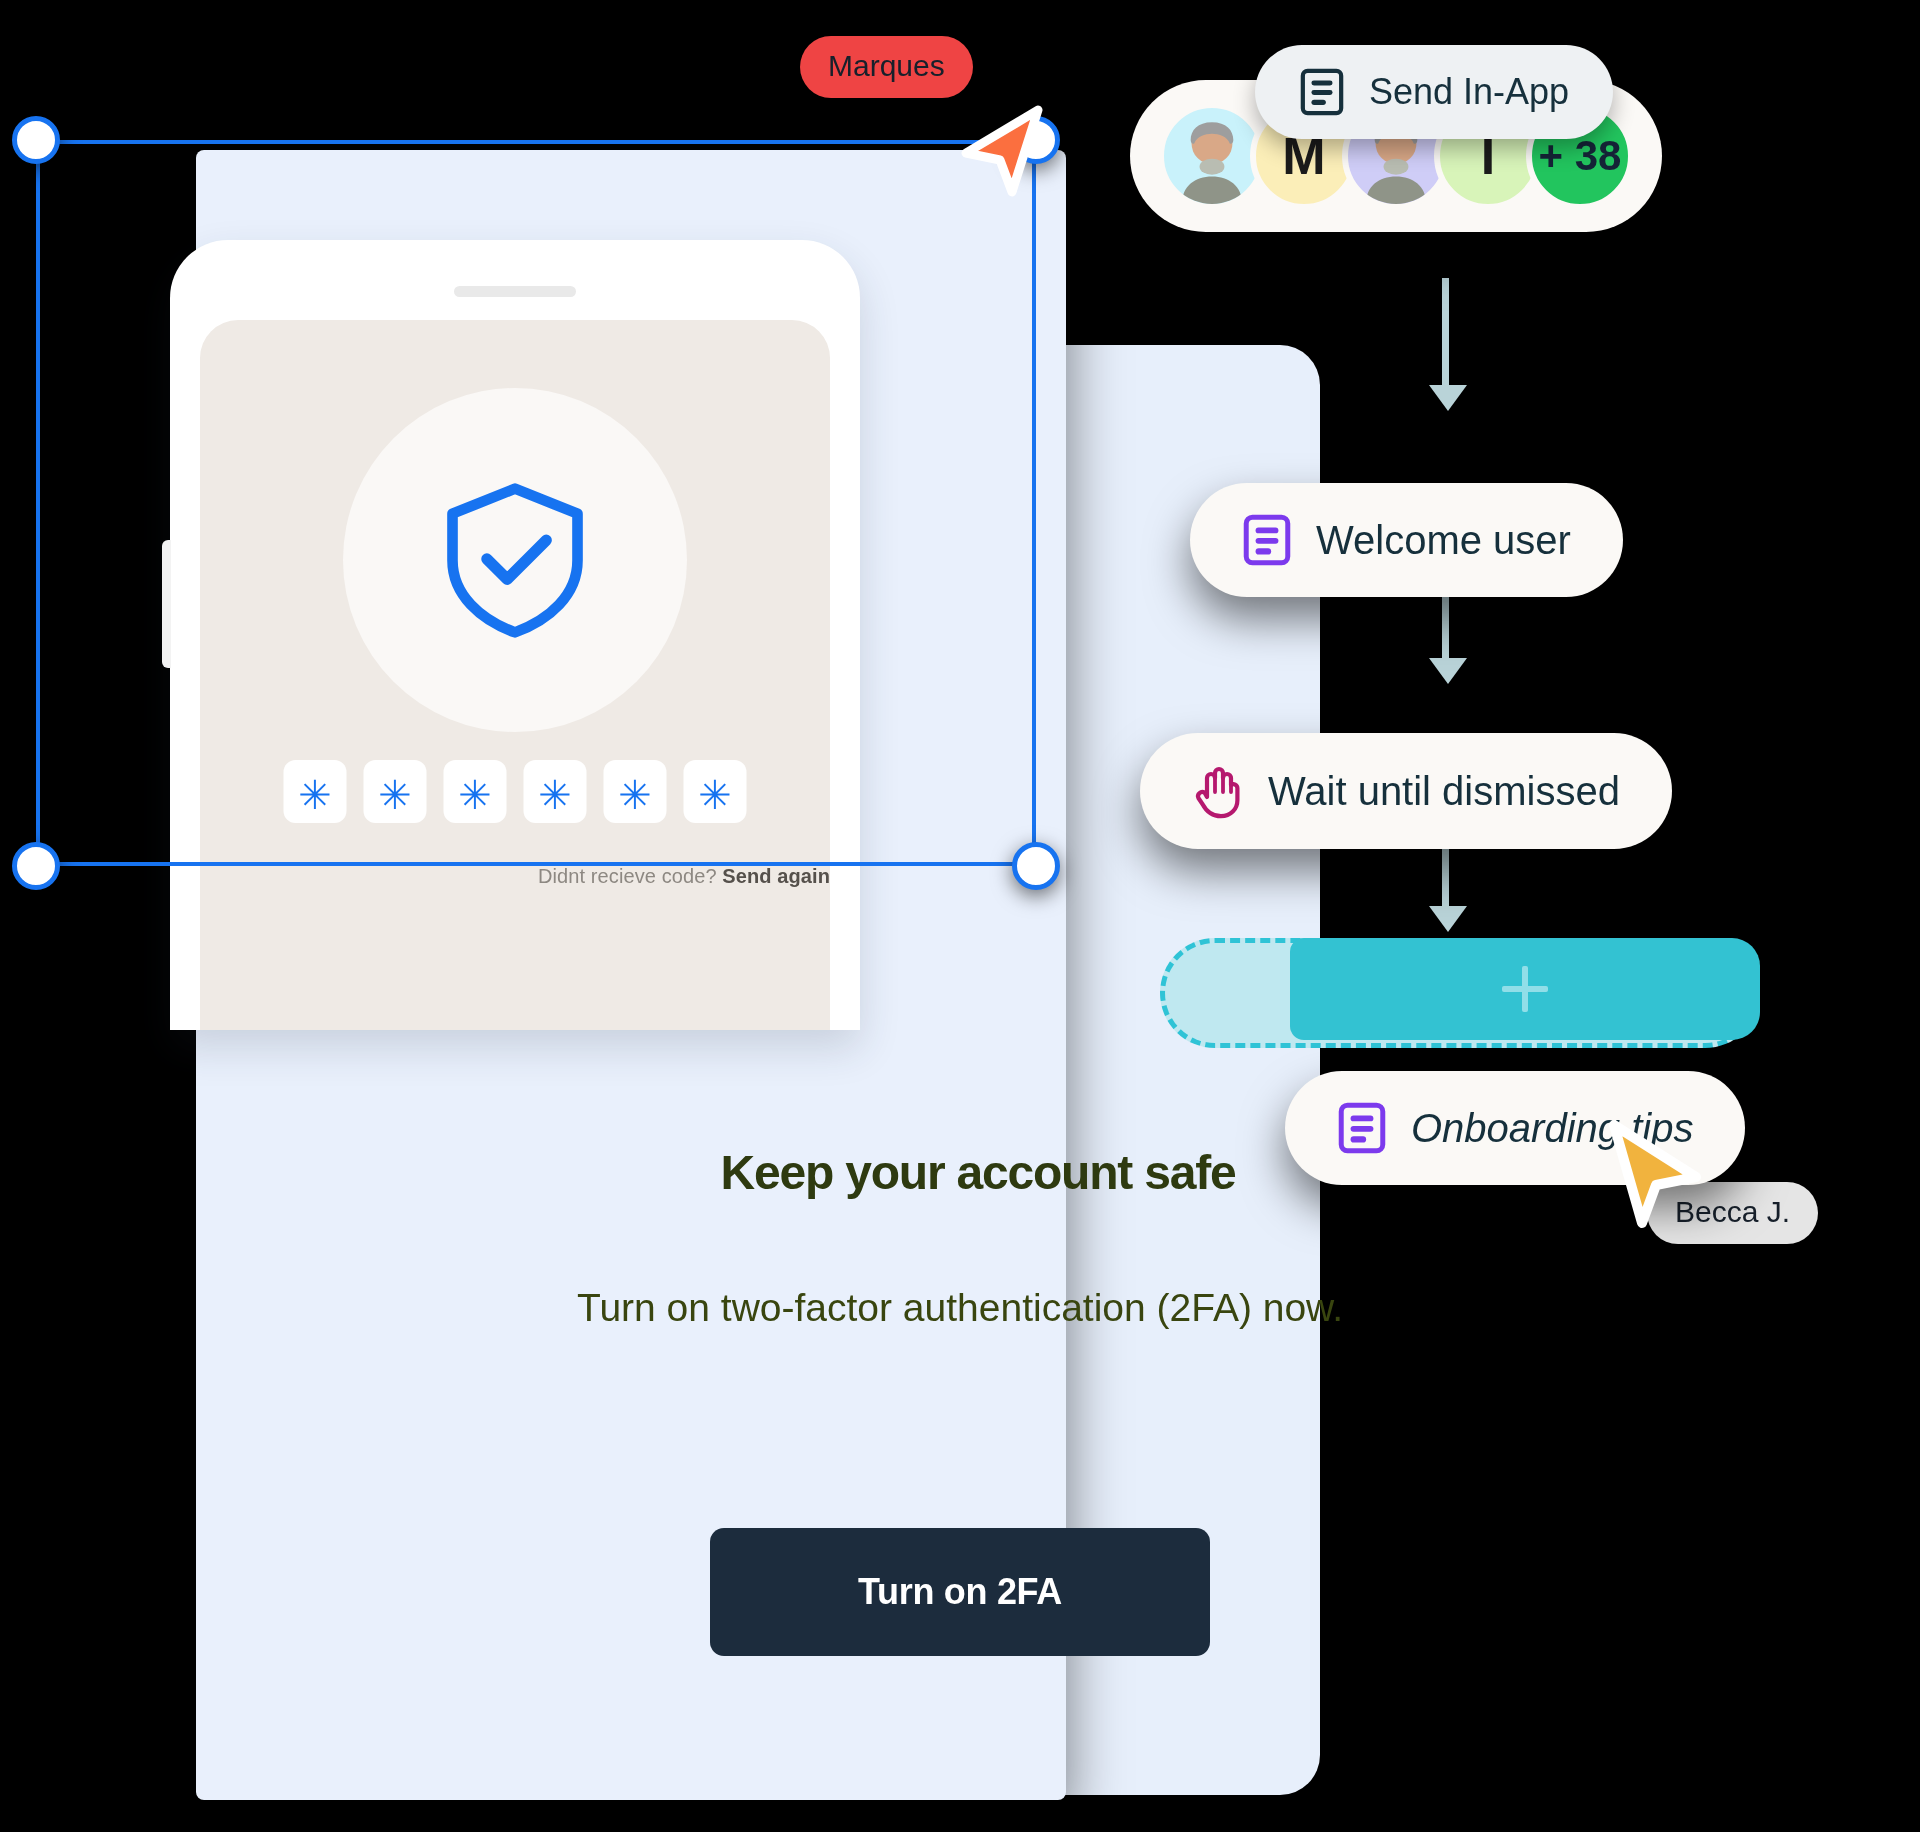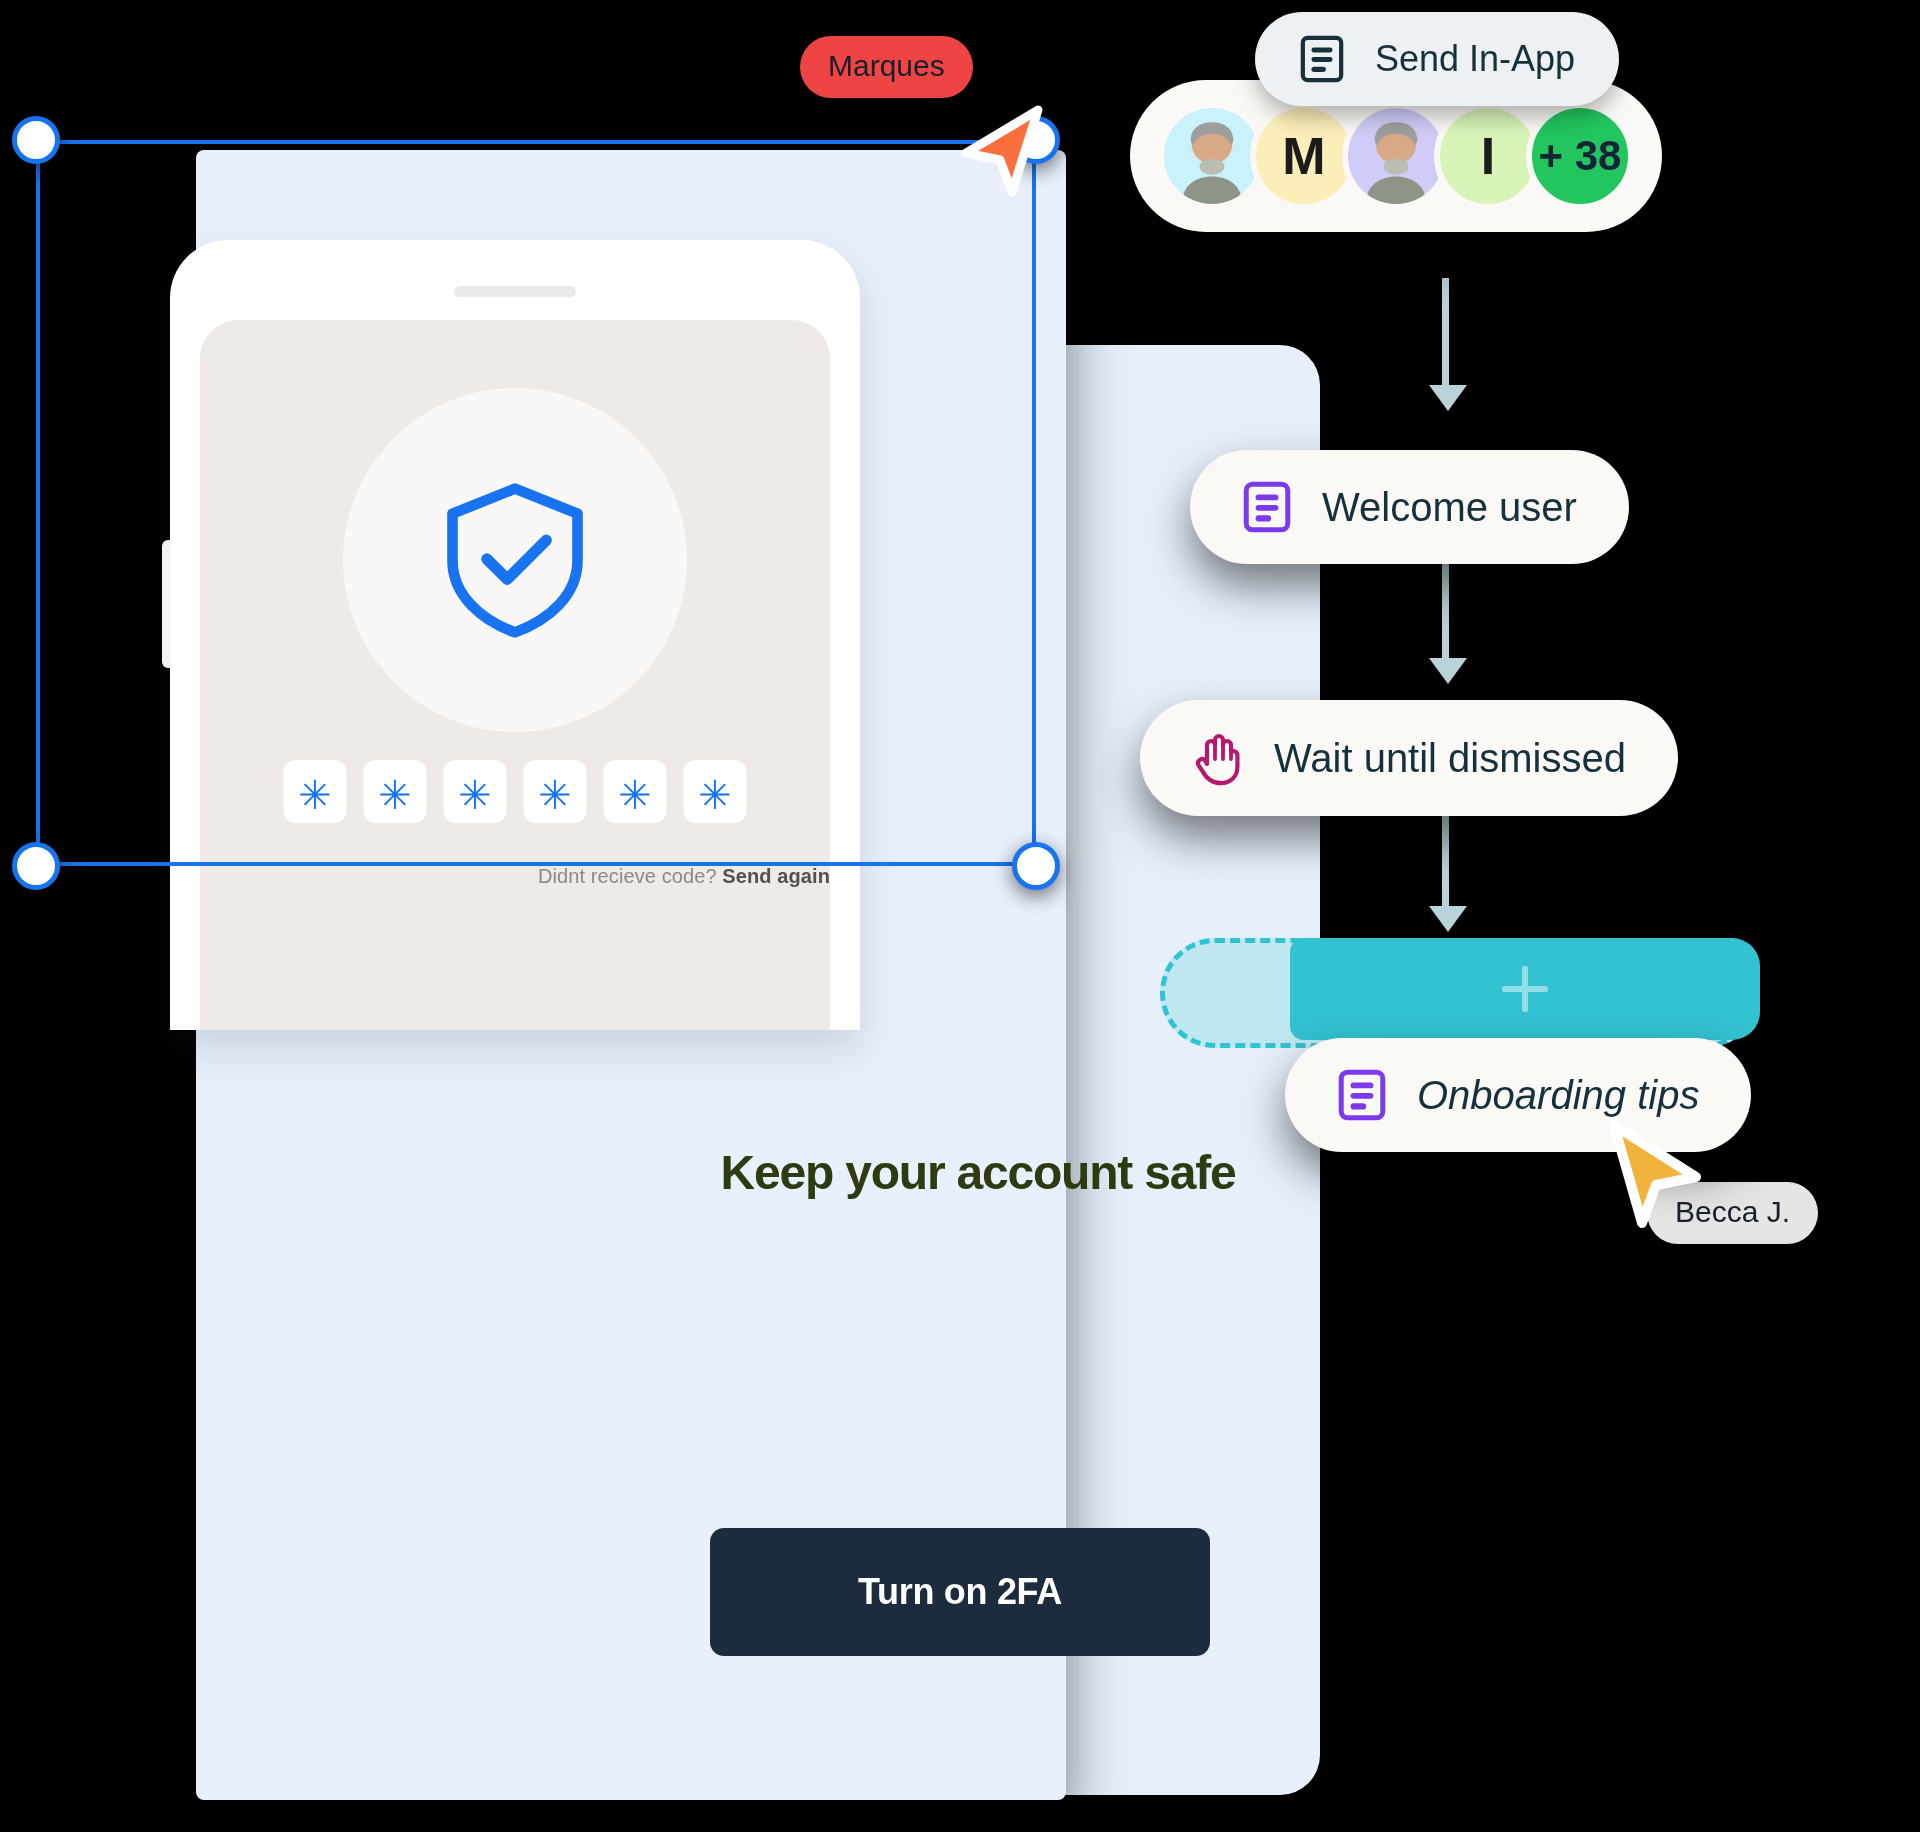--- a/index.html
+++ b/index.html
@@ -221,29 +221,30 @@
     box-shadow: 0 10px 26px rgba(0,0,0,.45);
   }
   .tag.orange { background: #ef4444; left: 800px; top: 36px; }
   .tag.amber  { background: #e5e5e5; left: 1647px; top: 1182px; }
 
   
   .pill {
     position: absolute;
     display: flex;
     align-items: center;
-    gap: 30px;
+    gap: 24px;
     background: #fbf9f6;
     border-radius: 999px;
     padding: 30px 52px;
     box-shadow: 0 22px 44px rgba(0,0,0,.5);
     font-size: 40px;
     font-weight: 500;
     color: #16303c;
     white-space: nowrap;
+    margin-top: 33px;
   }
 
   .pill-send {
     left: 1255px;
     top: 12px;
     background: #eef1f3;
     font-size: 36px;
     padding: 22px 44px;
     box-shadow: 0 10px 22px rgba(0,0,0,.3);
     z-index: 6;
@@ -368,20 +369,21 @@
 
       <div class="resend">
         <span>Didnt recieve code?</span>
         <b>Send again</b>
       </div>
 
     </div>
   </div>
 
   <div class="card-title">Keep your account safe</div>
+  <div class="card-sub">Turn on two-factor authentication (2FA) now.</div>
   <button class="cta-btn">Turn on 2FA</button>
 
   <div class="sel-frame"></div>
   <div class="handle tl"></div>
   <div class="handle tr"></div>
   <div class="handle bl"></div>
   <div class="handle br"></div>
 
   <div class="tag orange">Marques</div>
   <svg class="cursor" style="left:960px; top:100px;" width="90" height="100" viewBox="0 0 90 100">

